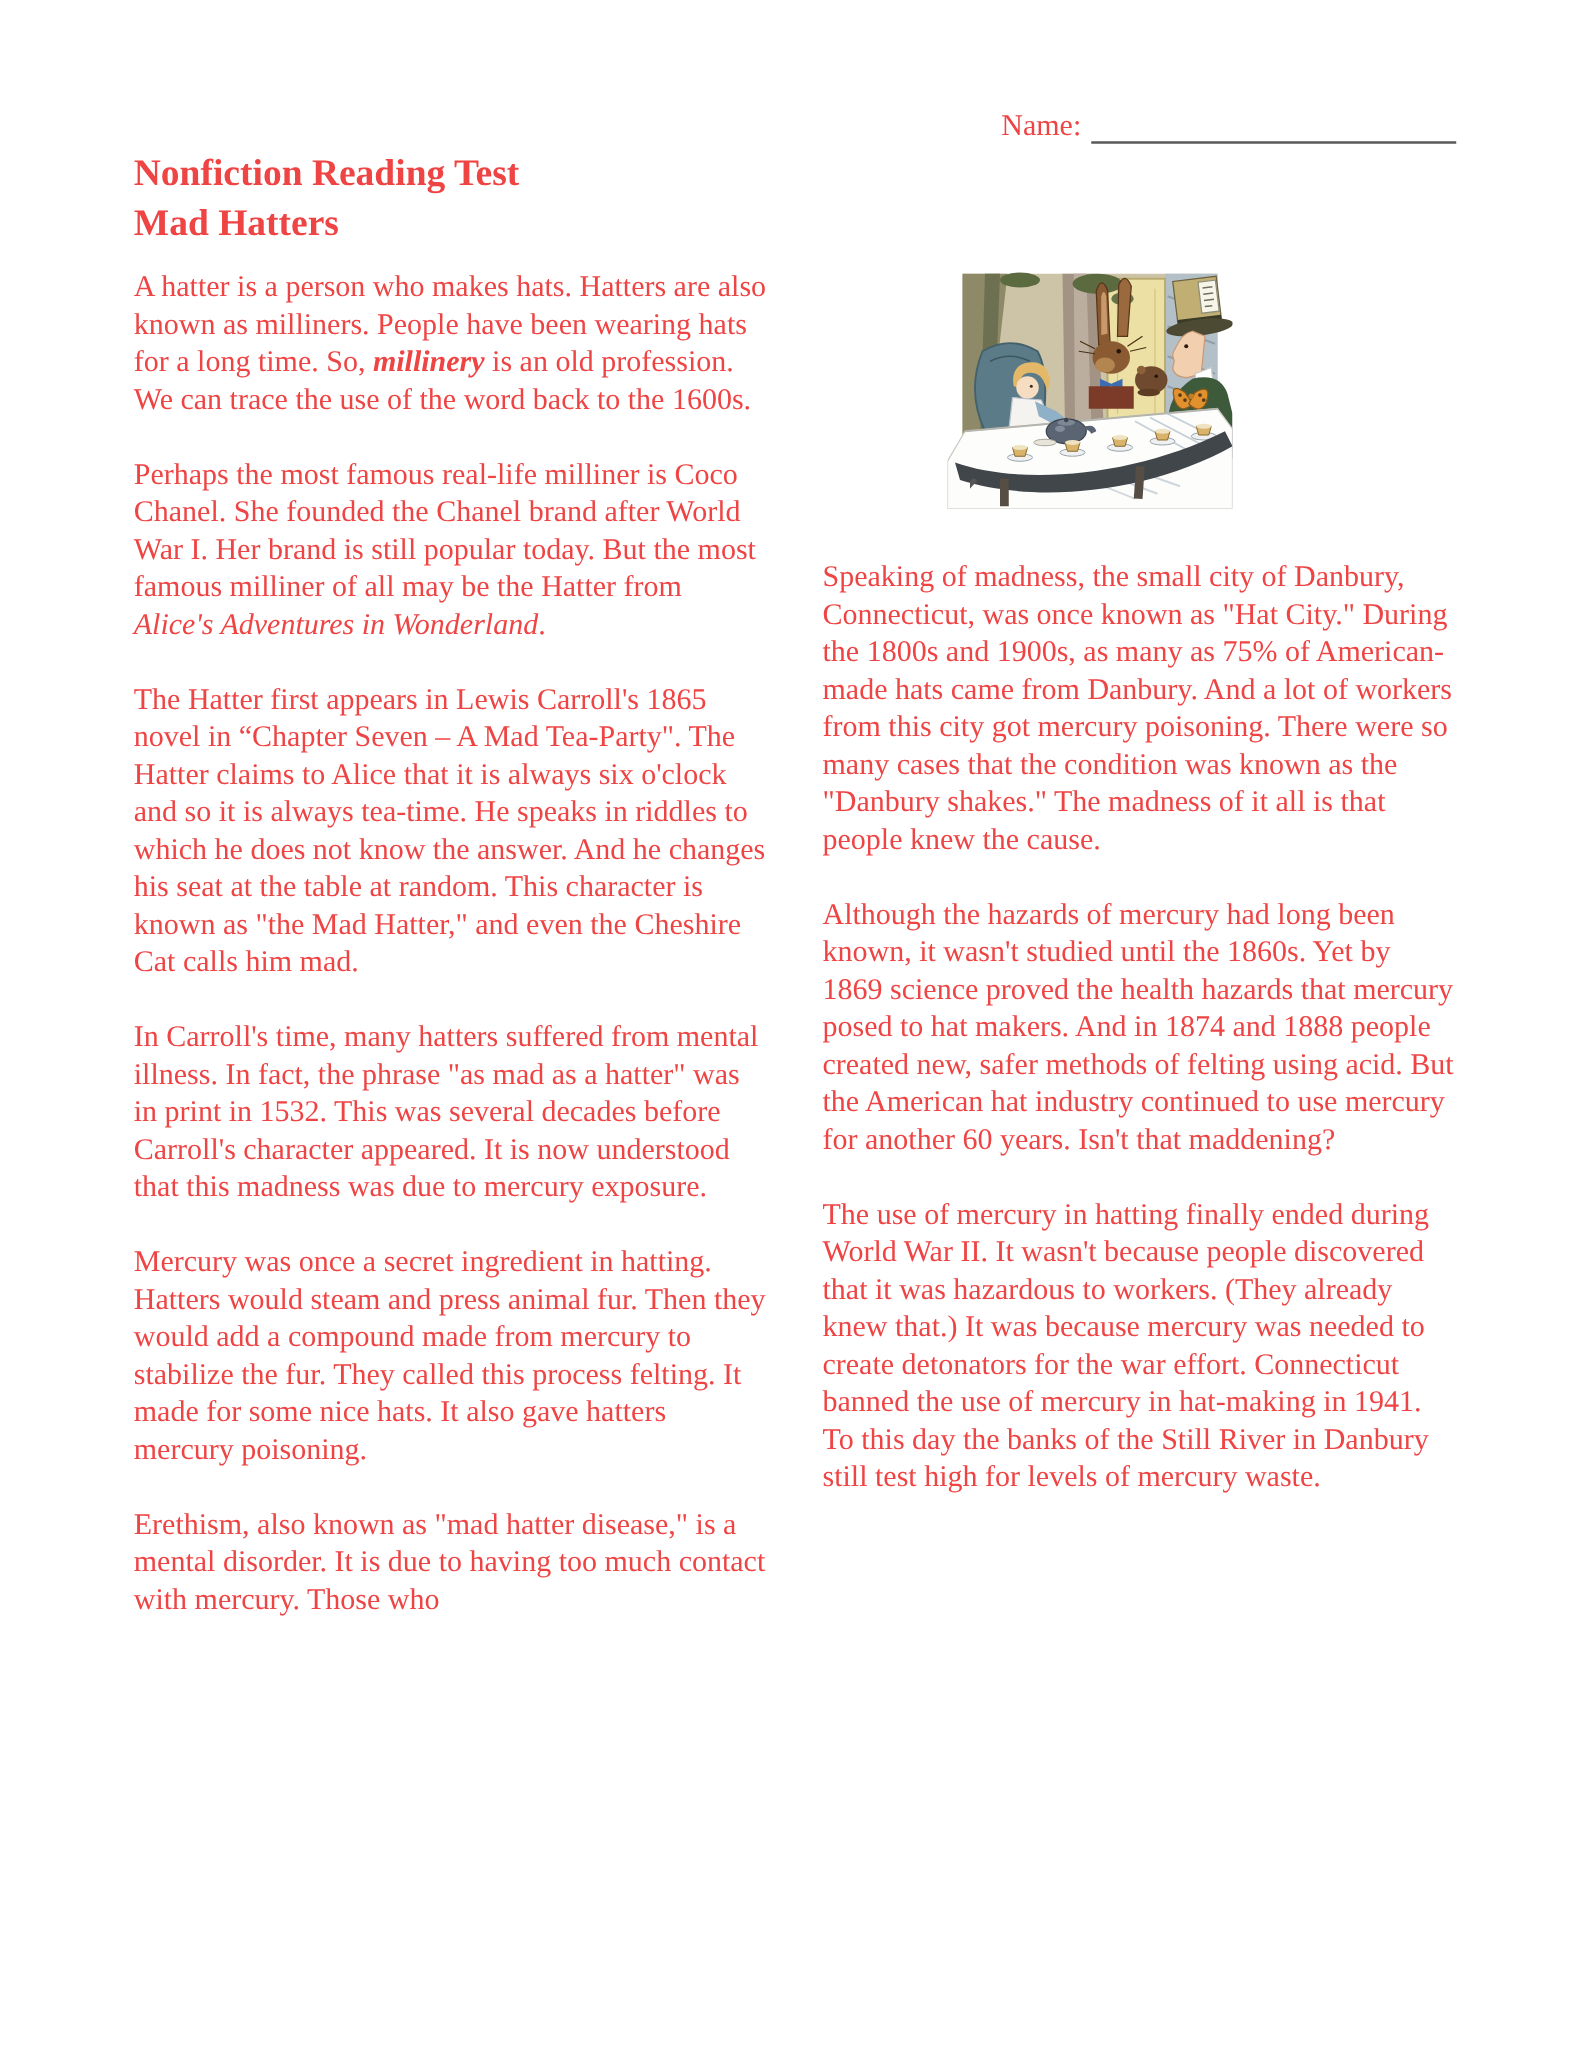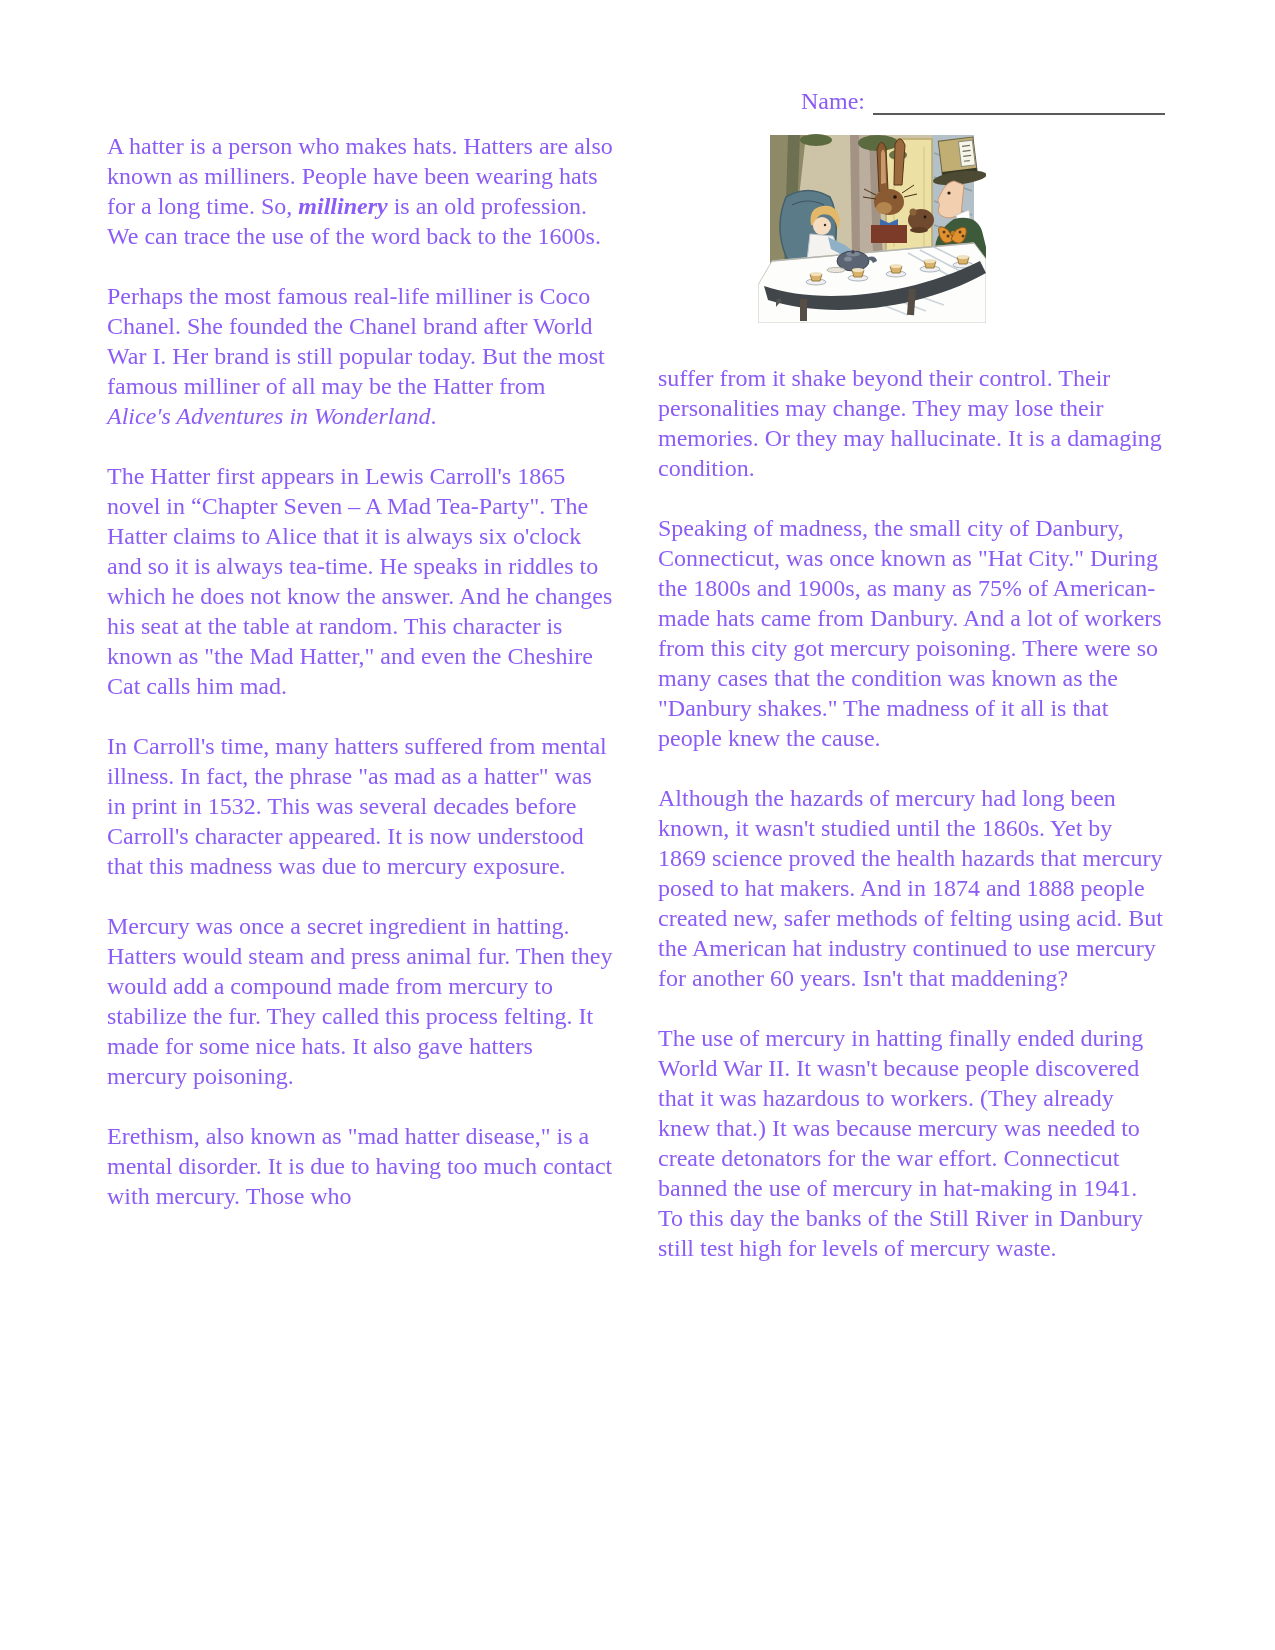--- a/index.html
+++ b/index.html
@@ -3,21 +3,21 @@
 <meta charset="utf-8">
 <style>
   html, body { margin: 0; padding: 0; background: #ffffff; }
   .page {
     position: relative;
     width: 1275px;
     height: 1650px;
     box-sizing: border-box;
     padding: 85px 110px 0 107px;
     background: #ffffff;
-    color: #8b5cf6;
+    color: #ef4444;
     font-family: "Liberation Serif", "DejaVu Serif", serif;
     overflow: hidden;
   }
   .name-row {
     display: flex;
     justify-content: flex-end;
     align-items: flex-end;
     font-size: 24px;
     height: 30px;
   }
@@ -61,20 +61,24 @@
 </head>
 <body>
 
 <div class="page">
 
   <div class="name-row">
     <span>Name:</span>
     <span class="name-line"></span>
   </div>
 
+  <h1 class="title">
+    <span class="title-line">Nonfiction Reading Test</span>
+    <span class="title-line">Mad Hatters</span>
+  </h1>
 
 
   <div class="columns">
 
     <div class="col">
       <p><span>A hatter is a person who makes hats. Hatters are also known as milliners. People have been wearing hats for a long time. So, </span><span class="vocab">millinery</span><span> is an old profession. We can trace the use of the word back to the 1600s.</span></p>
       <p><span>Perhaps the most famous real-life milliner is Coco Chanel. She founded the Chanel brand after World War I. Her brand is still popular today. But the most famous milliner of all may be the Hatter from </span><span class="booktitle">Alice's Adventures in Wonderland</span><span>.</span></p>
       <p>The Hatter first appears in Lewis Carroll's 1865 novel in “Chapter Seven – A Mad Tea-Party". The Hatter claims to Alice that it is always six o'clock and so it is always tea-time. He speaks in riddles to which he does not know the answer. And he changes his seat at the table at random. This character is known as "the Mad Hatter," and even the Cheshire Cat calls him mad.</p>
       <p>In Carroll's time, many hatters suffered from mental illness. In fact, the phrase "as mad as a hatter" was in print in 1532. This was several decades before Carroll's character appeared. It is now understood that this madness was due to mercury exposure.</p>
       <p>Mercury was once a secret ingredient in hatting. Hatters would steam and press animal fur. Then they would add a compound made from mercury to stabilize the fur. They called this process felting. It made for some nice hats. It also gave hatters mercury poisoning.</p>
@@ -203,20 +207,19 @@
 
           <g>
             <path d="M6,153 C60,172 150,164 222,128 L228,140 C160,178 70,186 10,167 Z" fill="#41464b"></path>
             <rect x="42" y="166" width="7" height="22" fill="#564e44"></rect>
             <rect x="150" y="156" width="7" height="26" fill="#564e44" transform="rotate(4 153 168)"></rect>
             <path d="M18,168 q3,-5 6,0 q-4,3 -6,6 z" fill="#555"></path>
           </g>
         </svg>
       </div>
 
-      <p>suffer from it shake beyond their control. Their personalities may change. They may lose their memories. Or they may hallucinate. It is a damaging condition.</p>
       <p>Speaking of madness, the small city of Danbury, Connecticut, was once known as "Hat City." During the 1800s and 1900s, as many as 75% of American-made hats came from Danbury. And a lot of workers from this city got mercury poisoning. There were so many cases that the condition was known as the "Danbury shakes." The madness of it all is that people knew the cause.</p>
       <p>Although the hazards of mercury had long been known, it wasn't studied until the 1860s. Yet by 1869 science proved the health hazards that mercury posed to hat makers. And in 1874 and 1888 people created new, safer methods of felting using acid. But the American hat industry continued to use mercury for another 60 years. Isn't that maddening?</p>
       <p>The use of mercury in hatting finally ended during World War II. It wasn't because people discovered that it was hazardous to workers. (They already knew that.) It was because mercury was needed to create detonators for the war effort. Connecticut banned the use of mercury in hat-making in 1941. To this day the banks of the Still River in Danbury still test high for levels of mercury waste.</p>
     </div>
 
   </div>
 </div>
 
 </body></html>

